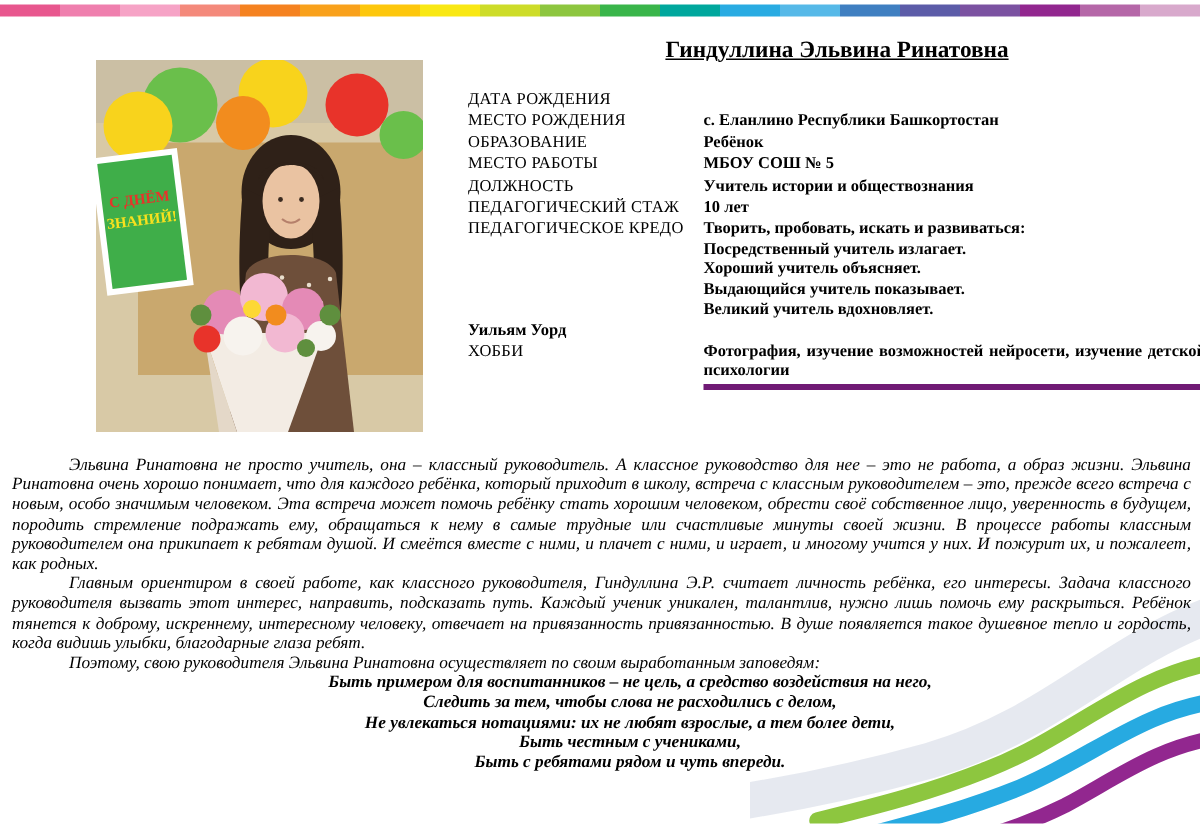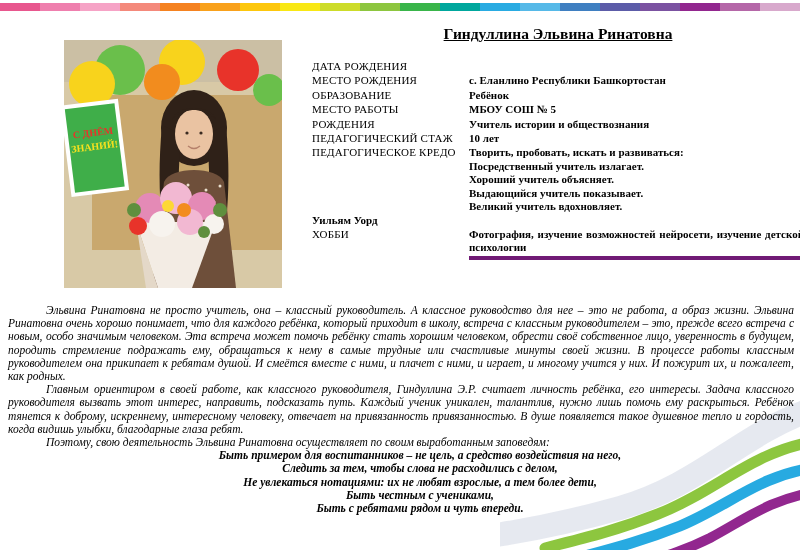--- a/index.html
+++ b/index.html
@@ -124,21 +124,21 @@
     </div>
     <div class="row">
       <div class="lbl">ОБРАЗОВАНИЕ</div>
       <div class="val">Ребёнок</div>
     </div>
     <div class="row">
       <div class="lbl">МЕСТО РАБОТЫ</div>
       <div class="val">МБОУ СОШ № 5</div>
     </div>
     <div class="row">
-      <div class="lbl">РОЖДЕНИЯ</div>
+      <div class="lbl">ДОЛЖНОСТЬ</div>
       <div class="val">Учитель истории и обществознания</div>
     </div>
     <div class="row">
       <div class="lbl">ПЕДАГОГИЧЕСКИЙ СТАЖ</div>
       <div class="val">10 лет</div>
     </div>
     <div class="row">
       <div class="lbl">ПЕДАГОГИЧЕСКОЕ КРЕДО</div>
       <div class="val credo-val">Творить, пробовать, искать и развиваться:
 Посредственный учитель излагает.
@@ -150,21 +150,21 @@
     <div class="row hobby">
       <div class="lbl">ХОББИ</div>
       <div class="val">Фотография, изучение возможностей нейросети, изучение детской психологии</div>
     </div>
   </div>
 </div>
 
 <div class="essay">
   <p>Эльвина Ринатовна не просто учитель,  она – классный руководитель. А классное руководство для нее – это не работа, а образ жизни. Эльвина Ринатовна очень хорошо понимает, что для каждого ребёнка, который приходит в школу, встреча с классным руководителем – это, прежде всего встреча с новым, особо значимым человеком. Эта встреча может помочь ребёнку стать хорошим человеком, обрести своё собственное лицо, уверенность в будущем, породить стремление подражать ему, обращаться к нему в самые трудные или счастливые минуты своей жизни. В процессе работы классным руководителем она прикипает к ребятам душой. И смеётся вместе с ними, и плачет с ними, и играет, и многому учится у них. И пожурит их, и пожалеет, как родных.</p>
   <p>Главным ориентиром в своей работе, как классного руководителя, Гиндуллина Э.Р. считает личность ребёнка, его интересы. Задача классного руководителя вызвать этот интерес, направить, подсказать путь. Каждый ученик уникален, талантлив, нужно лишь помочь ему раскрыться. Ребёнок тянется к доброму, искреннему, интересному человеку, отвечает на привязанность привязанностью. В душе появляется такое душевное тепло и гордость, когда видишь улыбки, благодарные глаза ребят.</p>
-  <p>Поэтому, свою деятельность Эльвина Ринатовна  осуществляет по своим выработанным заповедям:</p>
+  <p>Поэтому, свою руководителя Эльвина Ринатовна  осуществляет по своим выработанным заповедям:</p>
   <p class="cmd">Быть примером для воспитанников – не цель, а средство воздействия на него,</p>
   <p class="cmd">Следить за тем, чтобы слова не расходились с делом,</p>
   <p class="cmd">Не увлекаться нотациями: их не любят взрослые, а тем более дети,</p>
   <p class="cmd">Быть честным с учениками,</p>
   <p class="cmd">Быть с ребятами рядом и чуть впереди.</p>
 </div>
 
 <div class="waves">
   <svg width="300" height="170" viewBox="0 0 300 170">
     <path d="M310,30 C240,55 200,105 120,128 C70,142 30,150 -10,156" stroke="#e3e7ee" stroke-width="24" fill="none" stroke-linecap="round" opacity="0.9"></path>

